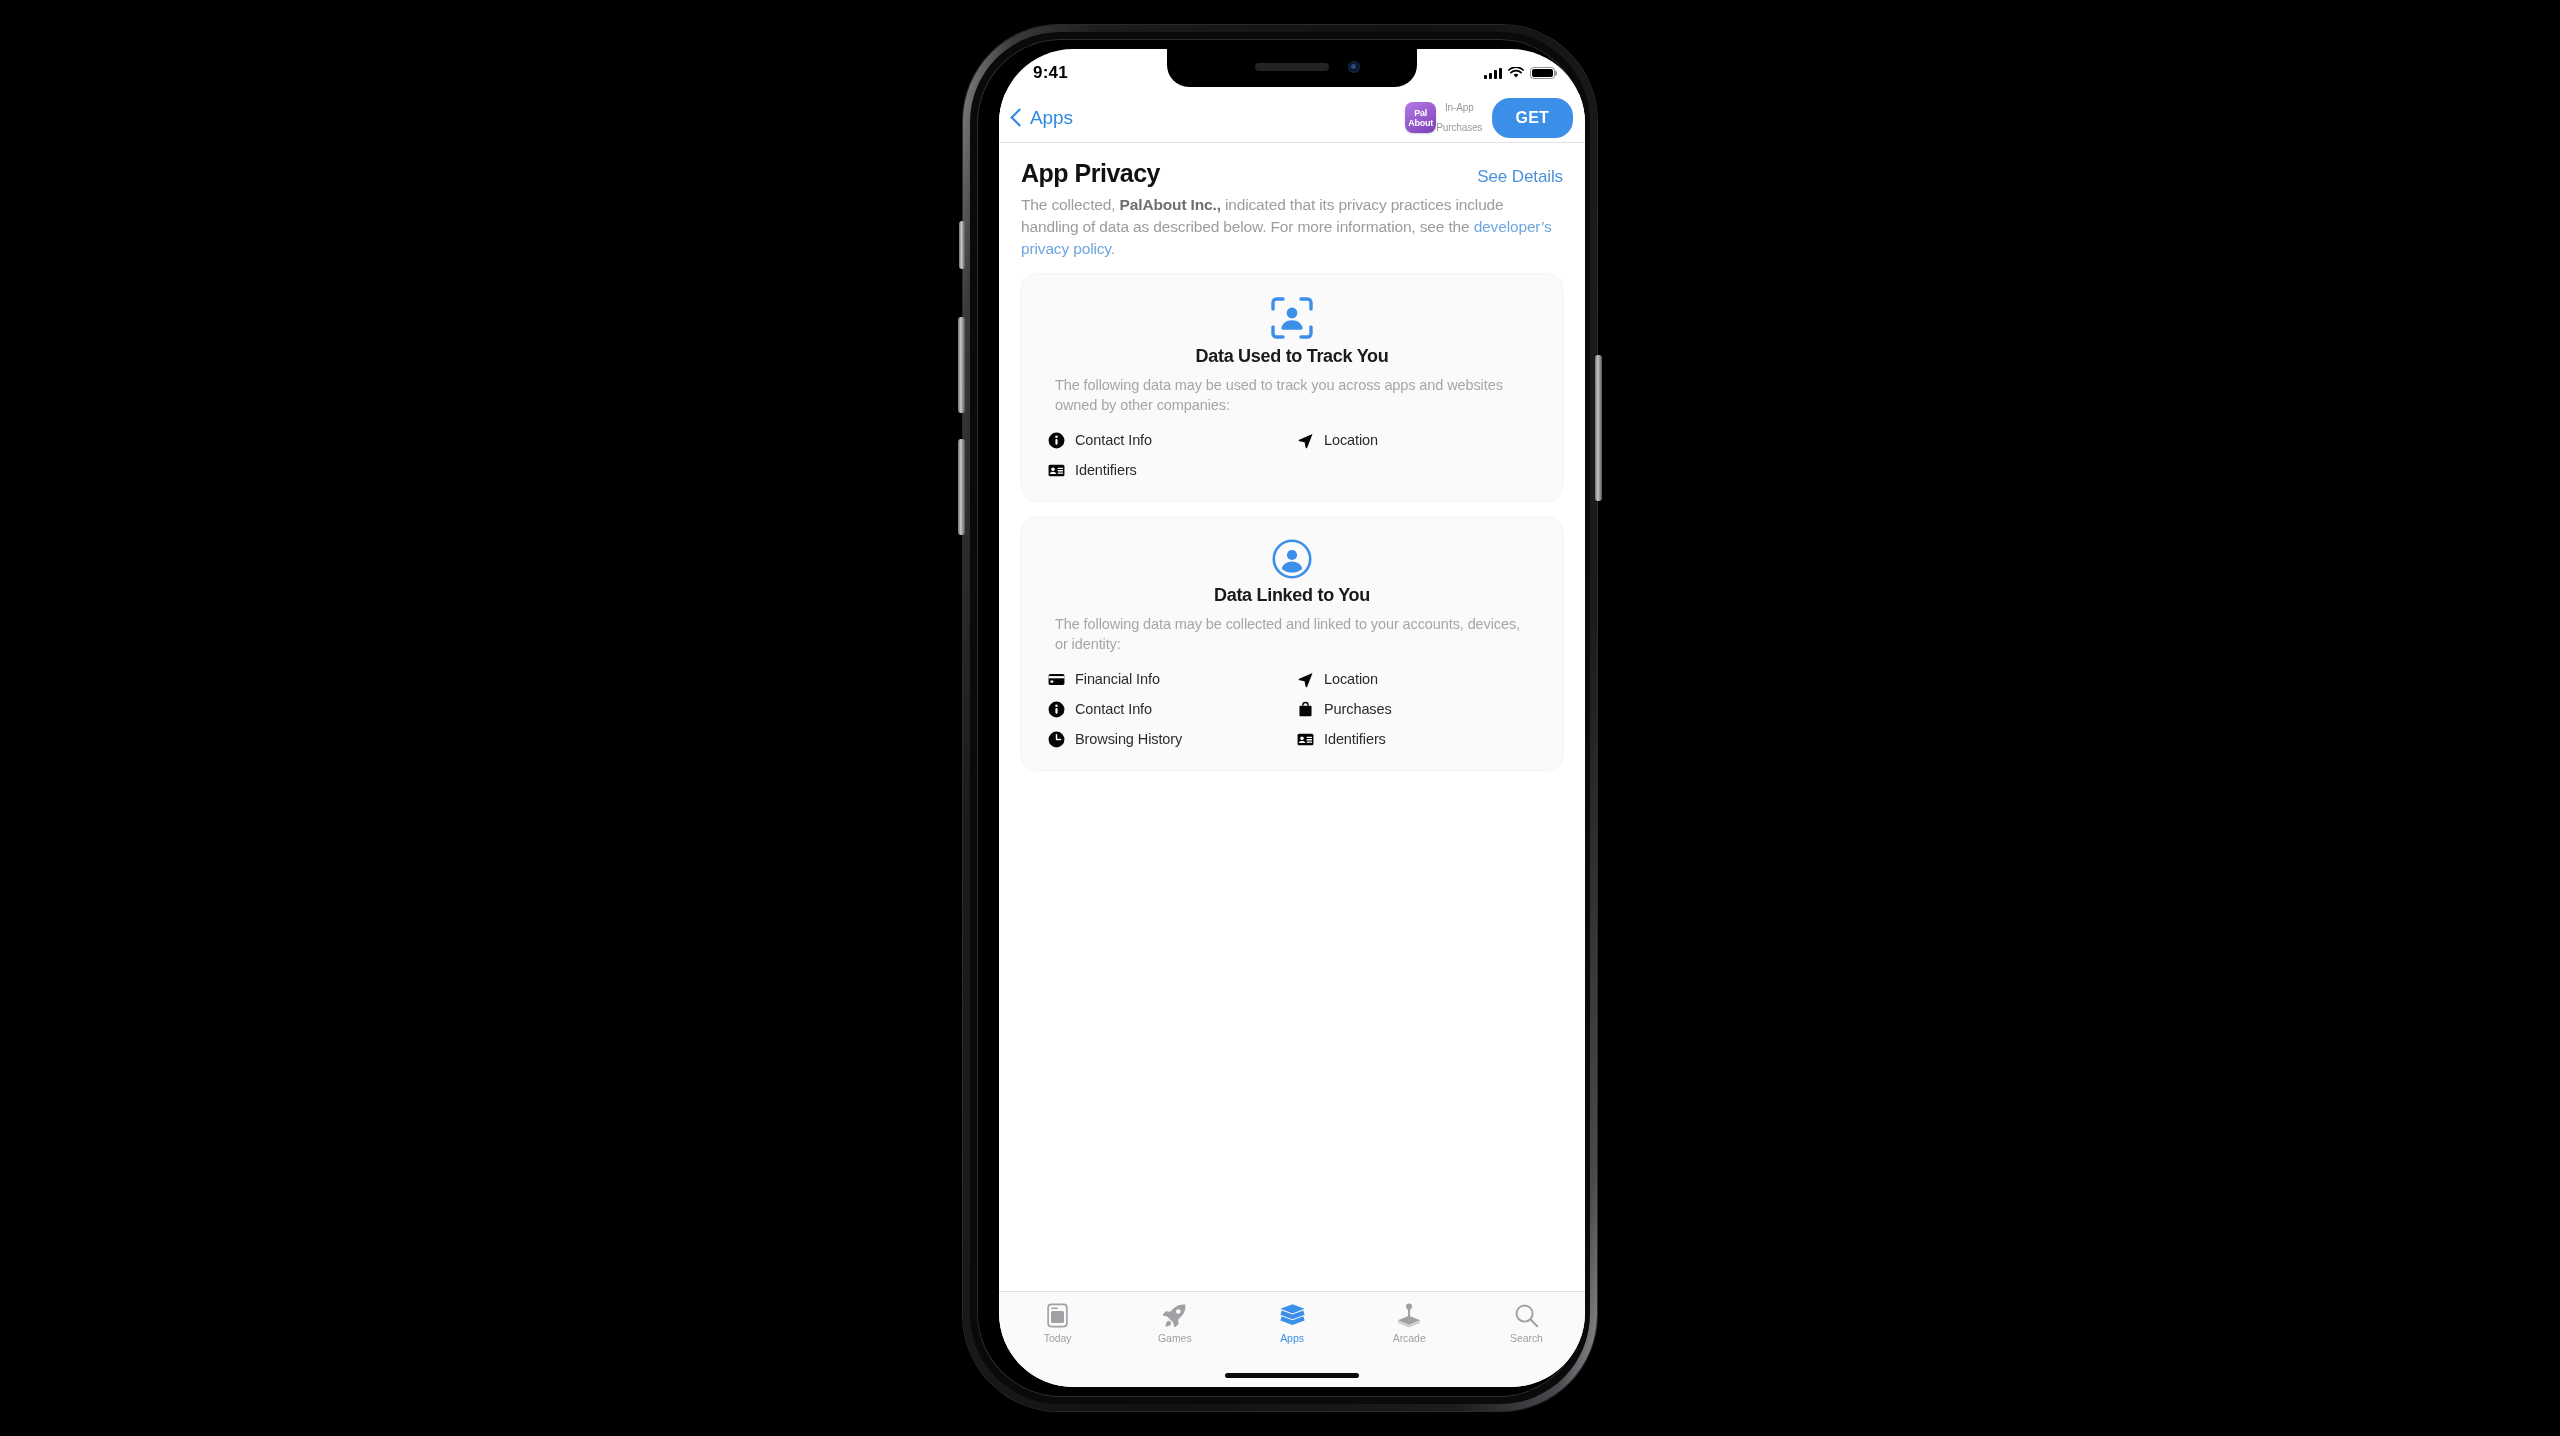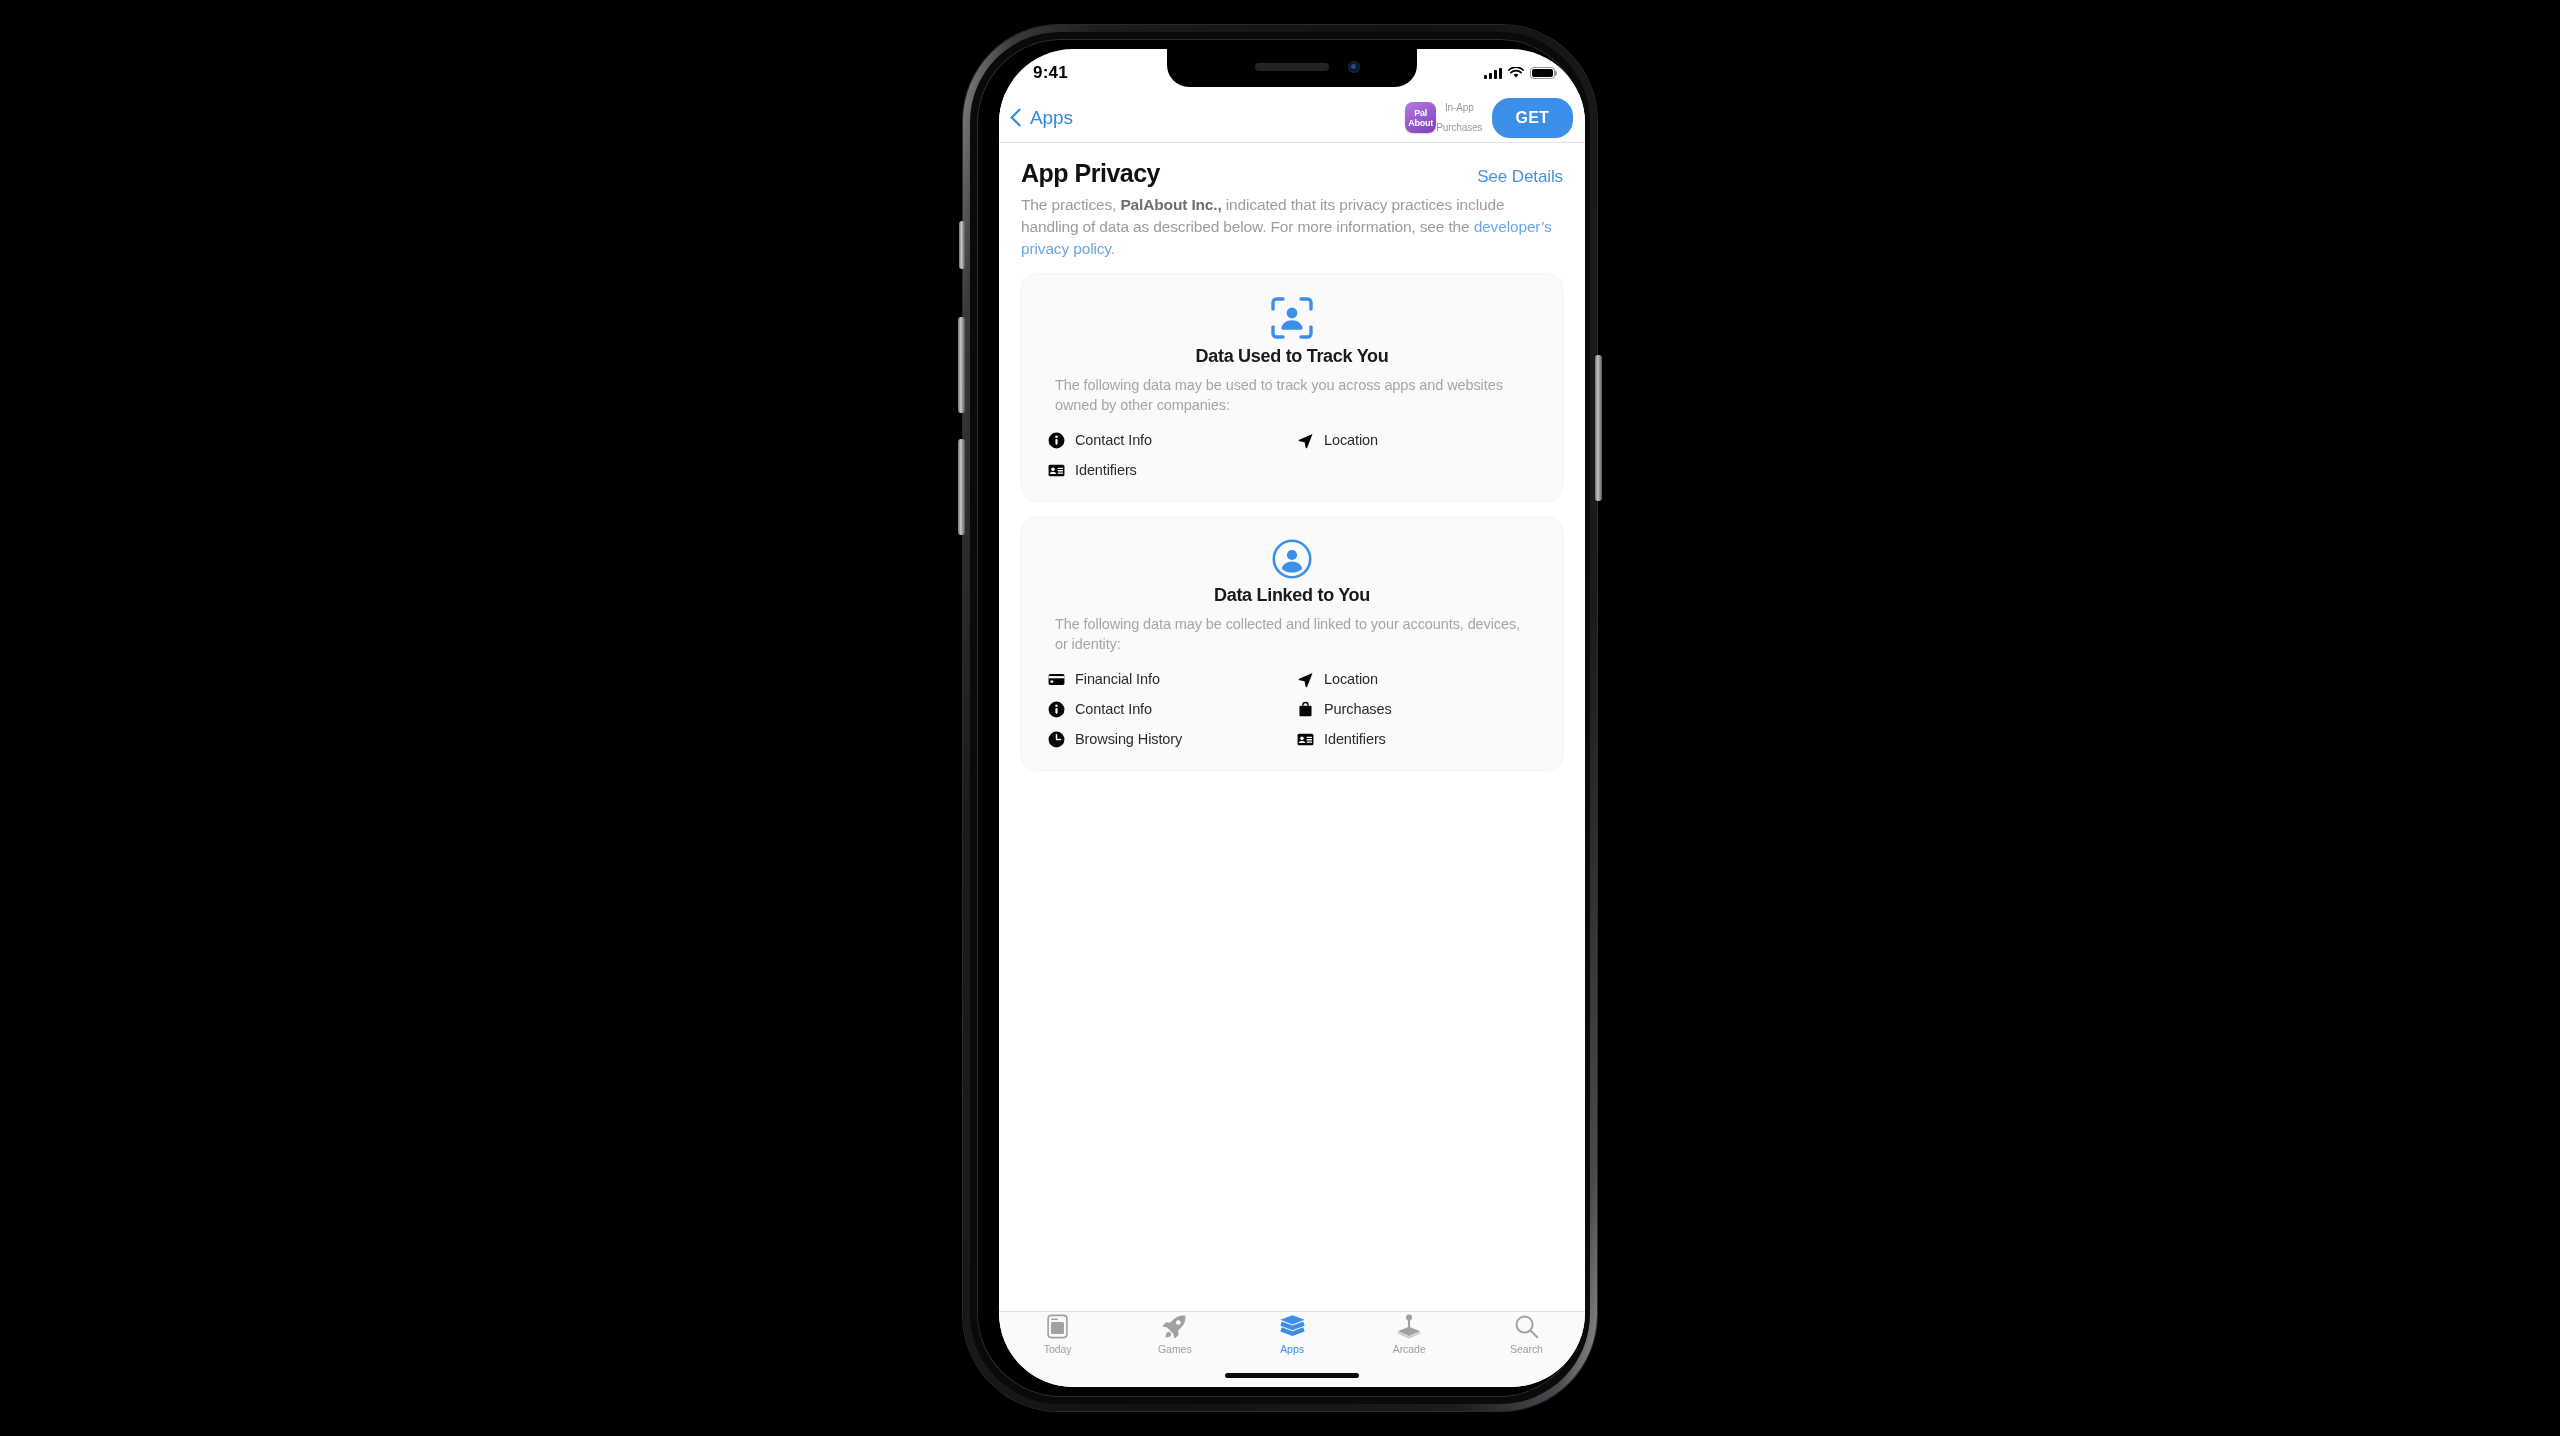--- a/index.html
+++ b/index.html
@@ -331,26 +331,26 @@
     color: #2b2b2e;
     letter-spacing: -.1px;
     white-space: nowrap;
   }
 
   
   #tab-bar {
     position: absolute;
     bottom: 0; left: 0;
     width: 100%;
-    height: 76px;
+    height: 96px;
     background: rgba(250,250,250,.96);
     border-top: 1px solid #e0e0e3;
     display: flex;
     align-items: flex-start;
-    padding-top: 1px;
+    padding-top: 10px;
     z-index: 30;
     text-align: right;
   }
   .tab {
     flex: 1;
     display: flex;
     flex-direction: column;
     align-items: center;
     gap: 4px;
     cursor: pointer;
@@ -429,21 +429,21 @@
       </div>
 
       <div id="content">
 
         <div id="section-head">
           <div id="page-title">App Privacy</div>
           <div id="see-details">See Details</div>
         </div>
 
         <div id="intro-text">
-          <span>The practices, </span><b>PalAbout Inc.,</b><span> indicated that its privacy practices include handling of data as described below. For more information, see the </span><span class="lnk">developer’s privacy policy</span><span>.</span>
+          <span>The collected, </span><b>PalAbout Inc.,</b><span> indicated that its privacy practices include handling of data as described below. For more information, see the </span><span class="lnk">developer’s privacy policy</span><span>.</span>
         </div>
 
         <div class="card">
           <div class="card-icon">
             <svg width="44" height="44" viewBox="0 0 44 44">
               <g fill="none" stroke="#3b8fe8" stroke-width="3.4" stroke-linecap="round">
                 <path d="M3 13 V6.5 A3.5 3.5 0 0 1 6.5 3 H13"></path>
                 <path d="M31 3 H37.5 A3.5 3.5 0 0 1 41 6.5 V13"></path>
                 <path d="M41 31 V37.5 A3.5 3.5 0 0 1 37.5 41 H31"></path>
                 <path d="M13 41 H6.5 A3.5 3.5 0 0 1 3 37.5 V31"></path>

